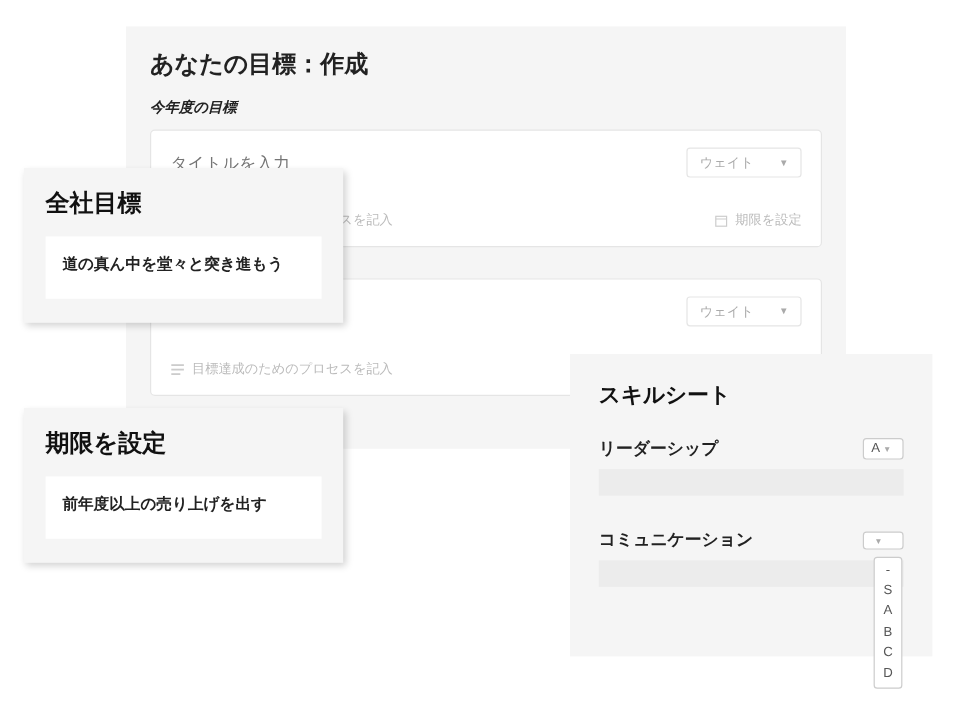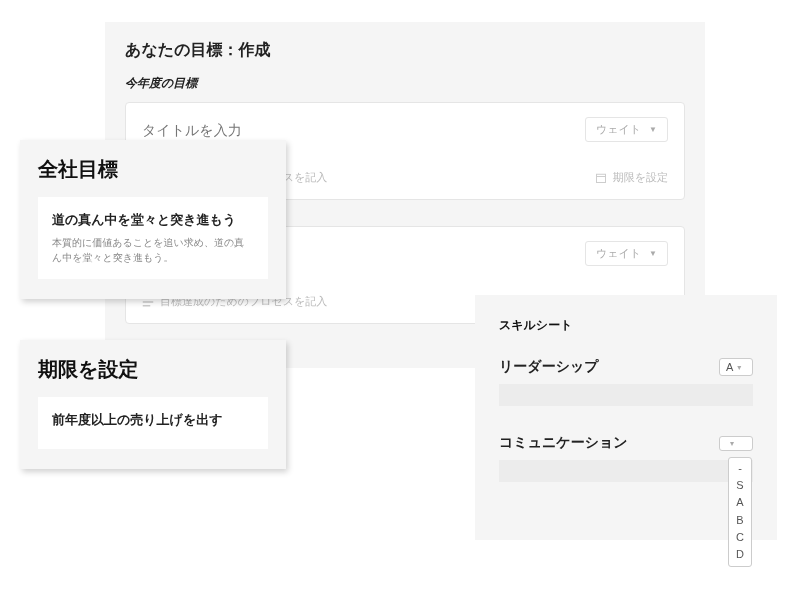--- a/index.html
+++ b/index.html
@@ -1,36 +1,36 @@
 <!DOCTYPE html>
 <html><head>
 <meta charset="utf-8">
 <style>
 * { box-sizing: border-box; margin: 0; padding: 0; }
 body { font-family: -apple-system, "Hiragino Sans", "Yu Gothic", sans-serif; background: #fff; width: 800px; height: 600px; position: relative; overflow: hidden; }
 .main-panel { position: absolute; left: 105px; top: 22px; width: 600px; background: #f5f5f5; padding: 18px 20px; }
-.main-title { font-size: 16px; font-weight: 700; color: #222; margin-bottom: 14px; }
+.main-title { font-size: 20px; font-weight: 700; color: #222; margin-bottom: 14px; }
 .section-label { font-size: 12px; font-weight: 700; color: #222; margin-bottom: 10px; font-style: italic; }
 .goal-card { background: #fff; border: 1px solid #e5e5e5; border-radius: 4px; padding: 14px 16px; margin-bottom: 26px; }
 .title-row { display: flex; align-items: center; justify-content: space-between; margin-bottom: 28px; }
 .title-input { flex: 1; font-size: 14px; color: #bbb; border: none; outline: none; }
-.weight-btn { border: 1px solid #e5e5e5; border-radius: 3px; padding: 4px 10px; font-size: 11px; color: #aaa; background: #fff; display: flex; align-items: center; gap: 8px; }
+.weight-btn { border: 1px solid #e5e5e5; border-radius: 3px; padding: 4px 10px; font-size: 11px; color: #aaa; background: #fff; display: flex; align-items: center; gap: 21px; }
 .sub-row { display: flex; align-items: center; justify-content: space-between; font-size: 11px; color: #bbb; }
 .sub-left { display: flex; align-items: center; gap: 6px; }
 .sub-right { display: flex; align-items: center; gap: 6px; }
 .icon-svg { width: 12px; height: 12px; }
 .card { position: absolute; background: #f5f5f5; padding: 16px 18px 20px; box-shadow: 2px 3px 6px rgba(0,0,0,0.18); }
 .card-title { font-size: 20px; font-weight: 700; color: #111; margin-bottom: 14px; }
 .inner-box { background: #fff; padding: 14px 14px; }
 .inner-heading { font-size: 13px; font-weight: 700; color: #222; margin-bottom: 6px; }
 .inner-desc { font-size: 10px; color: #888; line-height: 1.5; }
 .company-card { left: 20px; top: 140px; width: 266px; }
 .dept-card { left: 20px; top: 340px; width: 266px; }
 .skill-panel { position: absolute; left: 475px; top: 295px; width: 302px; background: #f5f5f5; padding: 22px 24px 30px; }
-.skill-title { font-size: 12px; font-weight: 700; color: #111; margin-bottom: 24px; }
+.skill-title { font-size: 18px; font-weight: 700; color: #111; margin-bottom: 24px; }
 .skill-block { margin-bottom: 28px; }
 .skill-row { display: flex; align-items: center; justify-content: space-between; margin-bottom: 8px; }
 .skill-name { font-size: 14px; font-weight: 700; color: #222; }
 .grade-select { border: 1px solid #ccc; border-radius: 3px; padding: 2px 6px; font-size: 11px; color: #555; background: #fff; display: flex; align-items: center; gap: 4px; min-width: 34px; position: relative; }
 .skill-bar { background: #ececec; height: 22px; width: 100%; }
 .dropdown { position: absolute; right: 0; top: 20px; background: #fff; border: 1px solid #ccc; border-radius: 3px; width: 24px; display: flex; flex-direction: column; align-items: center; padding: 2px 0; font-size: 11px; color: #555; }
 .dropdown span { padding: 1px 0; line-height: 1.4; }
 .chev { font-size: 8px; color: #aaa; }
 </style>
 </head>
@@ -92,21 +92,20 @@
         <span>期限を設定</span>
       </div>
     </div>
   </div>
 </div>
 
 <div class="card company-card">
   <div class="card-title">全社目標</div>
   <div class="inner-box">
     <div class="inner-heading">道の真ん中を堂々と突き進もう</div>
-    <div class="inner-desc">本質的に価値あることを追い求め、道の真ん中を堂々と突き進もう。</div>
   </div>
 </div>
 
 <div class="card dept-card">
   <div class="card-title">期限を設定</div>
   <div class="inner-box">
     <div class="inner-heading">前年度以上の売り上げを出す</div>
   </div>
 </div>
 

